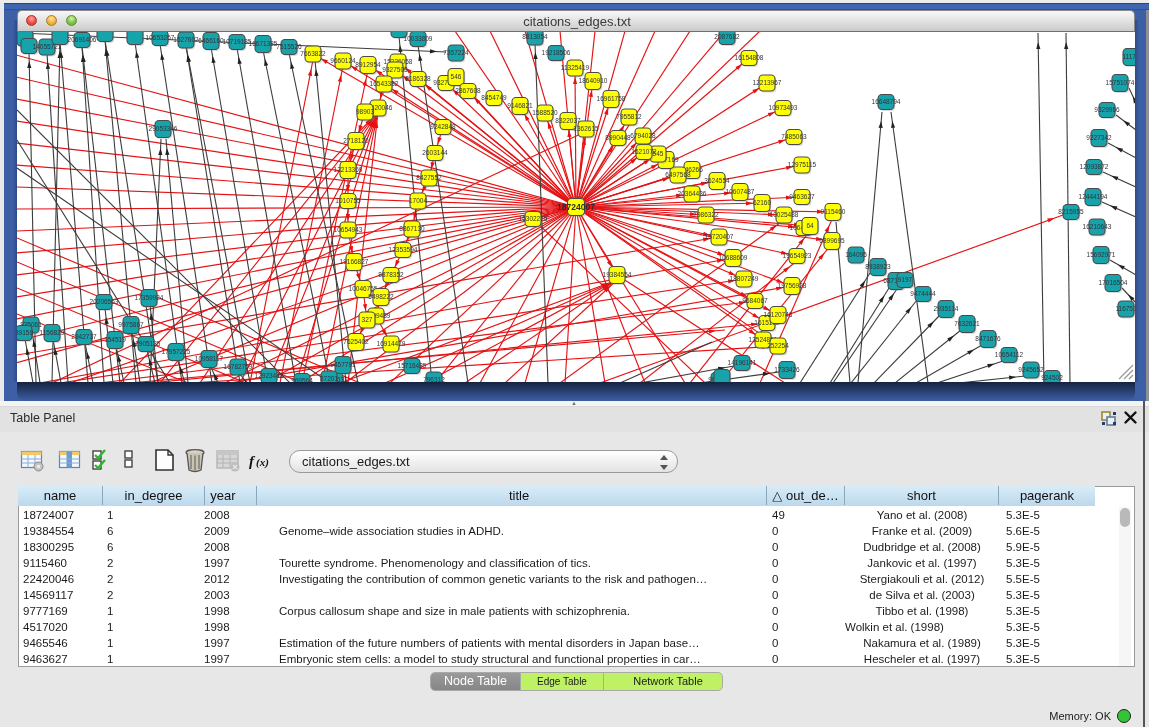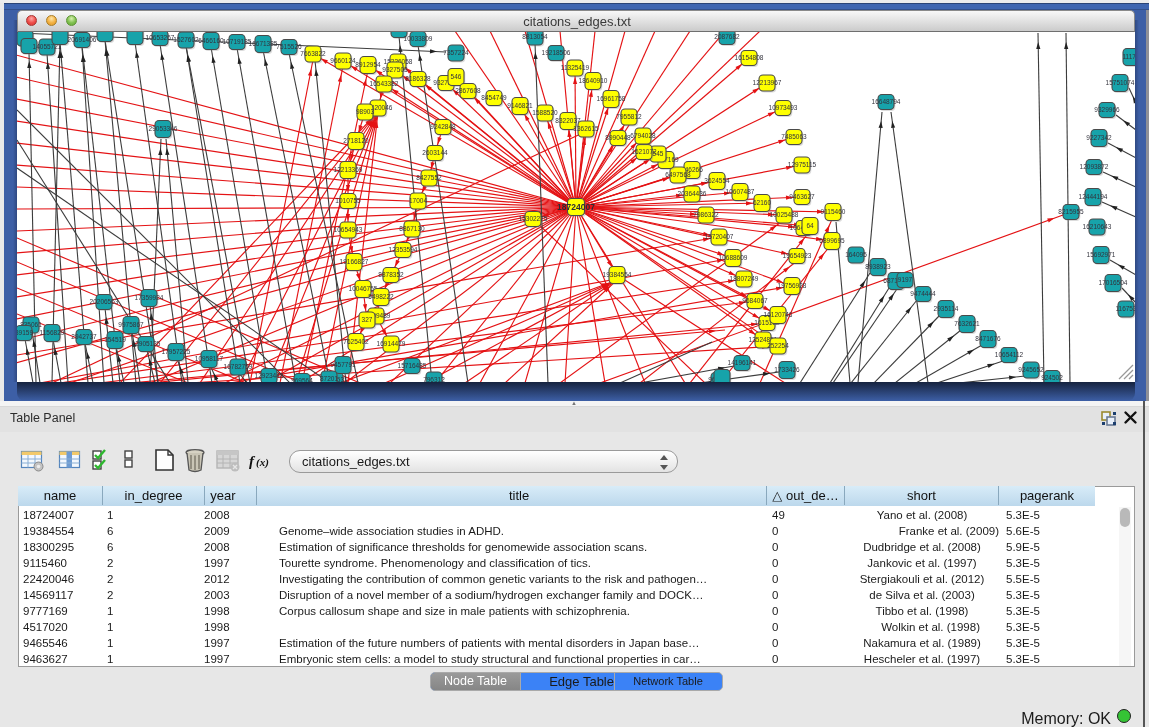--- a/index.html
+++ b/index.html
@@ -931,28 +931,27 @@
     <span style="left:754px">49</span>
     <span style="left:827px;width:154px;text-align:center">Yano et al. (2008)</span>
     <span style="left:988px">5.3E-5</span>
   </div>
 <div class="trow" style="top:523px">
     <span style="left:5px">19384554</span>
     <span style="left:89px">6</span>
     <span style="left:186px">2009</span>
     <span style="left:261px">Genome–wide association studies in ADHD.</span>
     <span style="left:754px">0</span>
-    <span style="left:827px;width:154px;text-align:right">Franke et al. (2009)</span>
+    <span style="left:827px;width:154px;text-align:center">Franke et al. (2009)</span>
     <span style="left:988px">5.6E-5</span>
   </div>
 <div class="trow" style="top:539px">
     <span style="left:5px">18300295</span>
     <span style="left:89px">6</span>
     <span style="left:186px">2008</span>
-    <span style="left:261px">Estimation of significance thresholds for genomewide association scans.</span>
     <span style="left:754px">0</span>
     <span style="left:827px;width:154px;text-align:center">Dudbridge et al. (2008)</span>
     <span style="left:988px">5.9E-5</span>
   </div>
 <div class="trow" style="top:555px">
     <span style="left:5px">9115460</span>
     <span style="left:89px">2</span>
     <span style="left:186px">1997</span>
     <span style="left:261px">Tourette syndrome. Phenomenology and classification of tics.</span>
     <span style="left:754px">0</span>
@@ -965,40 +964,39 @@
     <span style="left:186px">2012</span>
     <span style="left:261px">Investigating the contribution of common genetic variants to the risk and pathogen…</span>
     <span style="left:754px">0</span>
     <span style="left:827px;width:154px;text-align:center">Stergiakouli et al. (2012)</span>
     <span style="left:988px">5.5E-5</span>
   </div>
 <div class="trow" style="top:587px">
     <span style="left:5px">14569117</span>
     <span style="left:89px">2</span>
     <span style="left:186px">2003</span>
-    <span style="left:261px">Disruption of a novel member of a sodium/hydrogen exchanger family and DOCK…</span>
     <span style="left:754px">0</span>
     <span style="left:827px;width:154px;text-align:center">de Silva et al. (2003)</span>
     <span style="left:988px">5.3E-5</span>
   </div>
 <div class="trow" style="top:603px">
     <span style="left:5px">9777169</span>
     <span style="left:89px">1</span>
     <span style="left:186px">1998</span>
     <span style="left:261px">Corpus callosum shape and size in male patients with schizophrenia.</span>
     <span style="left:754px">0</span>
     <span style="left:827px;width:154px;text-align:center">Tibbo et al. (1998)</span>
     <span style="left:988px">5.3E-5</span>
   </div>
 <div class="trow" style="top:619px">
     <span style="left:5px">4517020</span>
     <span style="left:89px">1</span>
     <span style="left:186px">1998</span>
     <span style="left:754px">0</span>
-    <span style="left:808px;width:154px;text-align:right">Wolkin et al. (1998)</span>
+    <span style="left:827px;width:154px;text-align:left">Wolkin et al. (1998)</span>
     <span style="left:988px">5.3E-5</span>
   </div>
 <div class="trow" style="top:635px">
     <span style="left:5px">9465546</span>
     <span style="left:89px">1</span>
     <span style="left:186px">1997</span>
     <span style="left:261px">Estimation of the future numbers of patients with mental disorders in Japan base…</span>
     <span style="left:754px">0</span>
     <span style="left:827px;width:154px;text-align:center">Nakamura et al. (1989)</span>
     <span style="left:988px">5.3E-5</span>
@@ -1009,24 +1007,24 @@
     <span style="left:186px">1997</span>
     <span style="left:261px">Embryonic stem cells: a model to study structural and functional properties in car…</span>
     <span style="left:754px">0</span>
     <span style="left:827px;width:154px;text-align:center">Hescheler et al. (1997)</span>
     <span style="left:988px">5.3E-5</span>
   </div>
 
 <div class="abs" style="left:1119px;top:507px;width:12px;height:159px;background:#f6f6f6"></div>
 <div class="abs" style="left:1120px;top:508px;width:10px;height:19px;border-radius:5px;background:#b9b9b9"></div>
 
-<div class="abs" style="left:430px;top:672px;width:293px;height:19px;border:1px solid #a9a9a9;border-radius:5px;background:#3b82f6">
+<div class="abs" style="left:430px;top:672px;width:293px;height:19px;border:1px solid #a9a9a9;border-radius:5px;background:#bef264">
  <div class="abs" style="left:0;top:0;width:89px;height:17px;background:linear-gradient(#9a9a9a,#868686);border-radius:4px 0 0 4px;
   color:#fff;font-size:12.5px;text-align:center;line-height:17px">Node Table</div>
- <div class="abs" style="left:89px;top:0;width:95px;height:17px;border-left:1px solid #aaa;border-right:1px solid #aaa;
-  color:#1a1a1a;font-size:13px;text-align:right;line-height:17px">Edge Table</div>
+ <div class="abs" style="left:89px;top:0;width:84px;height:17px;border-left:1px solid #aaa;border-right:1px solid #aaa;
+  color:#1a1a1a;font-size:10px;text-align:center;line-height:17px">Edge Table</div>
  <div class="abs" style="left:181px;top:0;width:112px;height:17px;
   color:#1a1a1a;font-size:11px;text-align:center;line-height:17px">Network Table</div>
 </div>
 
-<div class="abs" style="right:38px;top:710px;font-size:16px;color:#1a1a1a">Memory: OK</div>
+<div class="abs" style="right:38px;top:710px;font-size:11px;color:#1a1a1a">Memory: OK</div>
 <div class="abs" style="left:1117px;top:709px;width:14px;height:14px;border-radius:50%;background:#35c435;border:1.5px solid #222"></div>
 <div class="abs" style="left:1143px;top:401px;width:2px;height:326px;background:#555"></div>
 
 </body></html>

